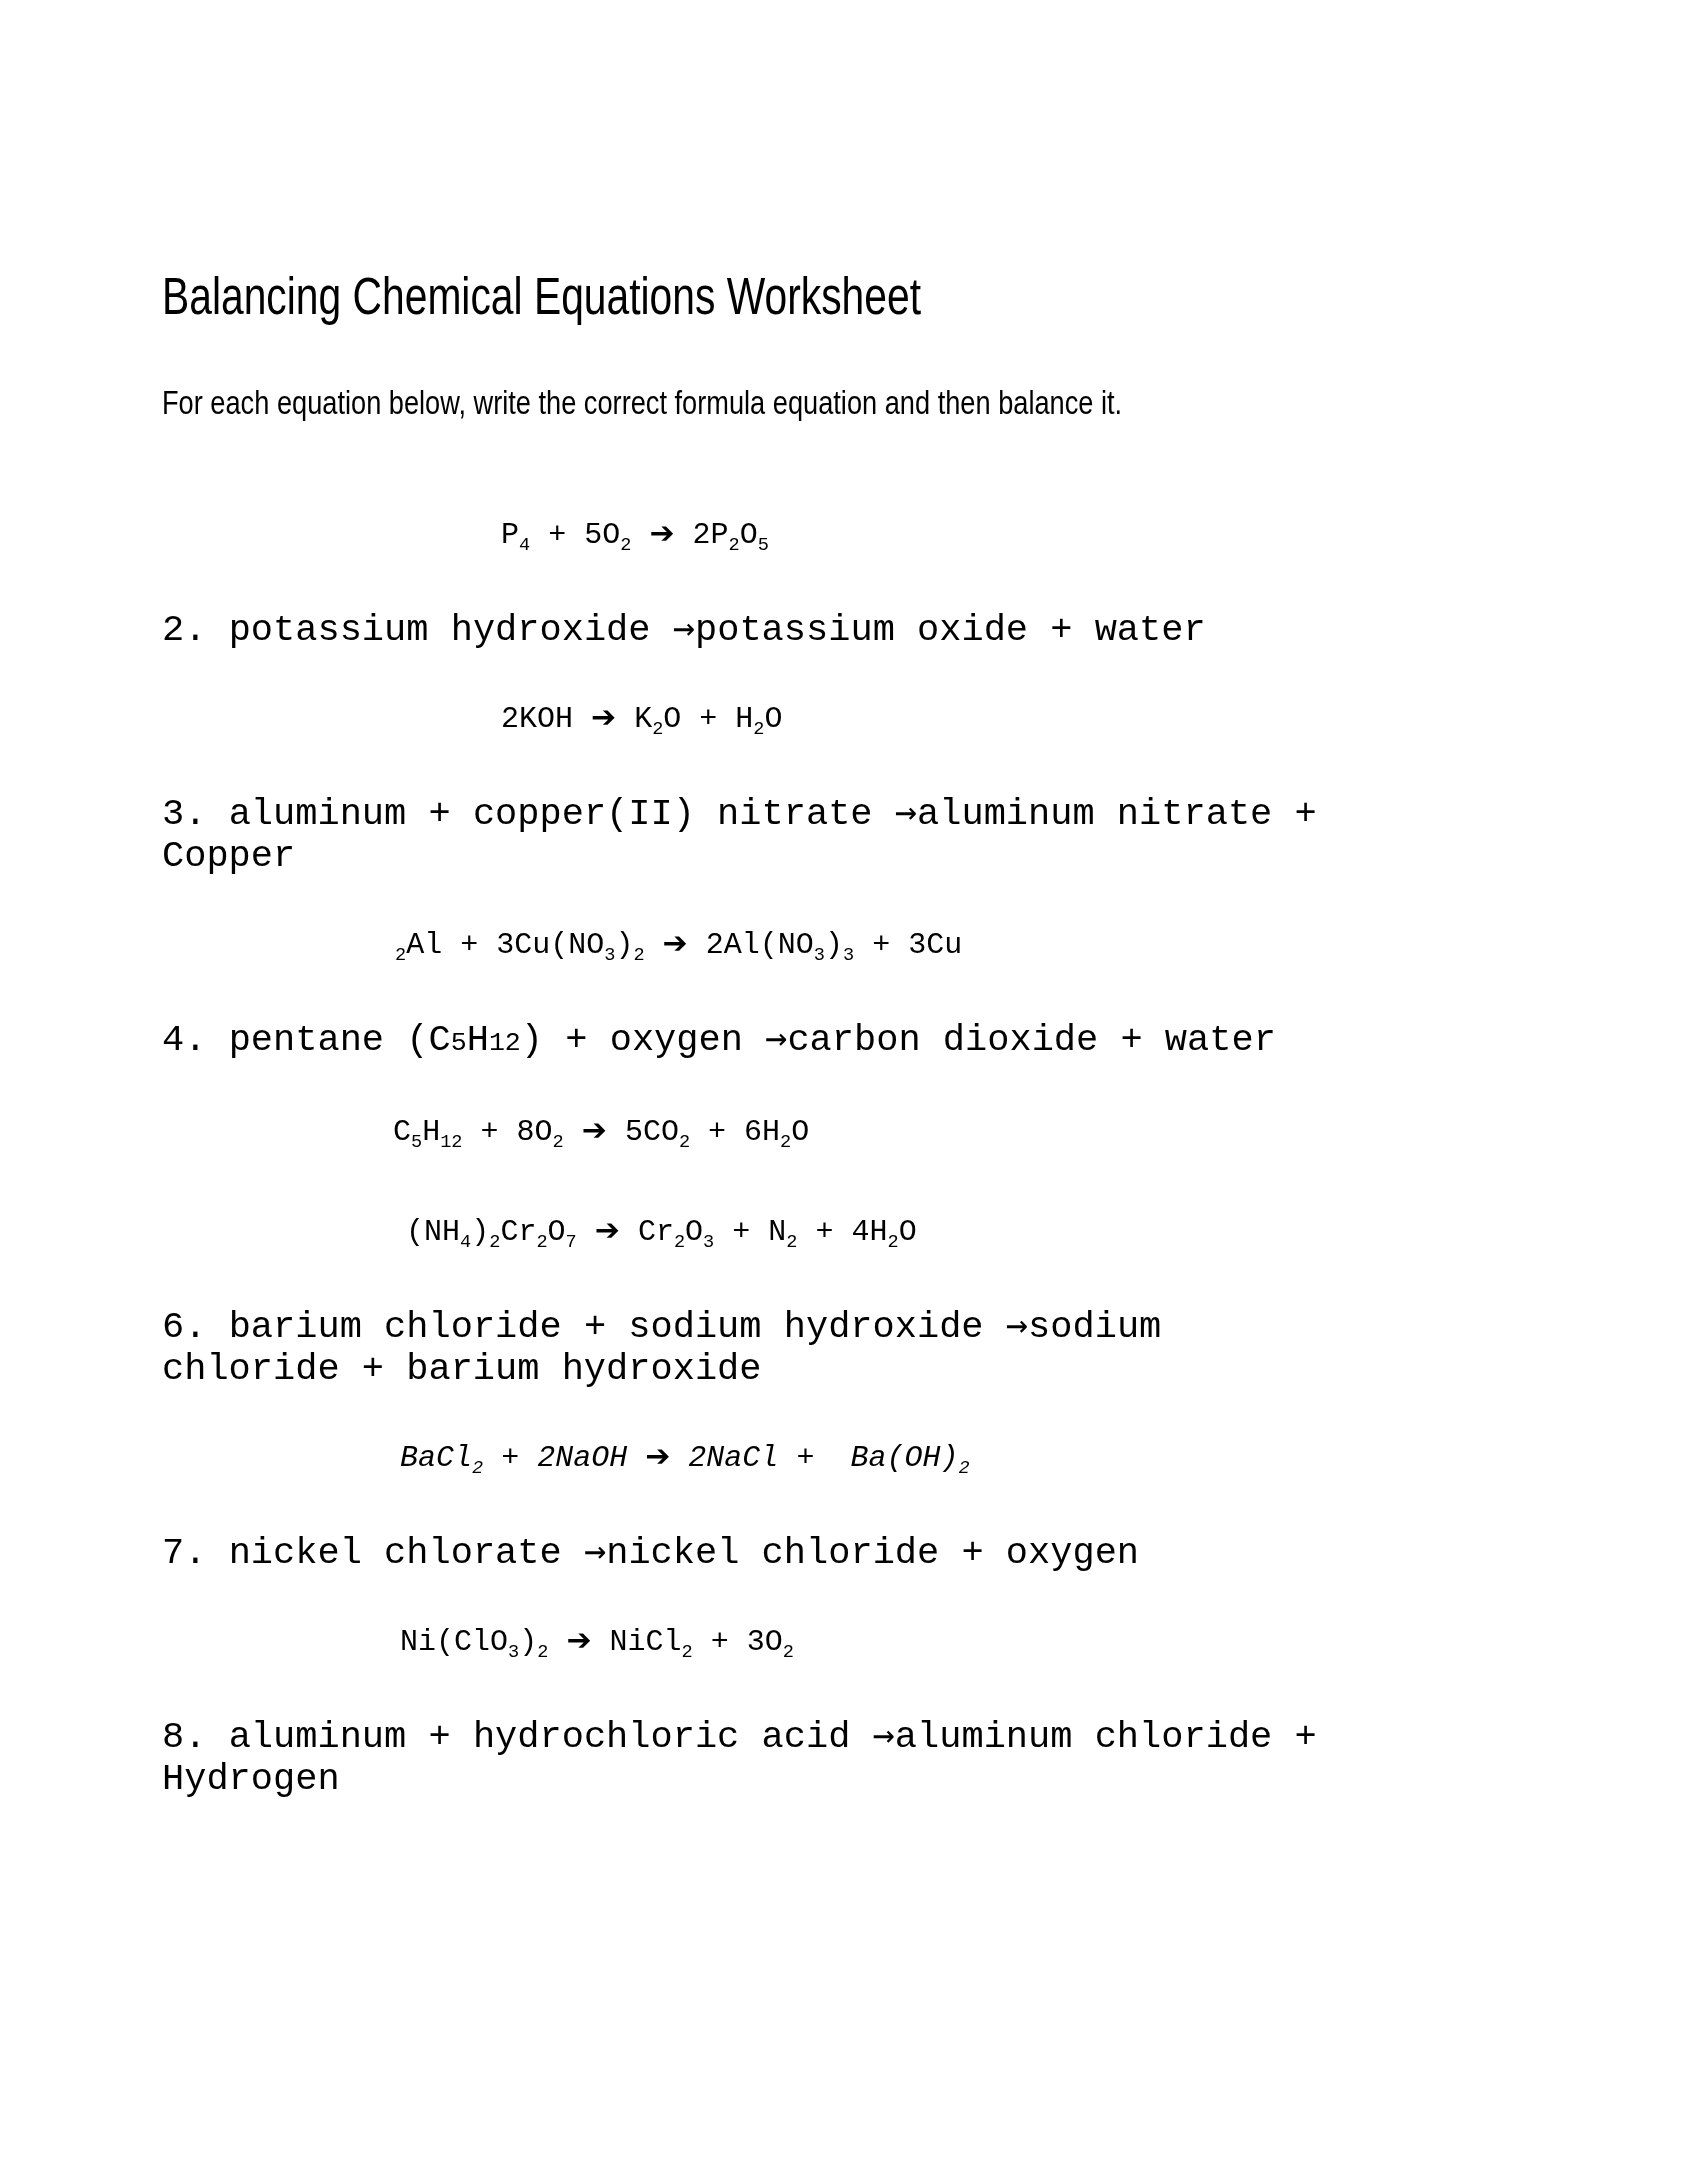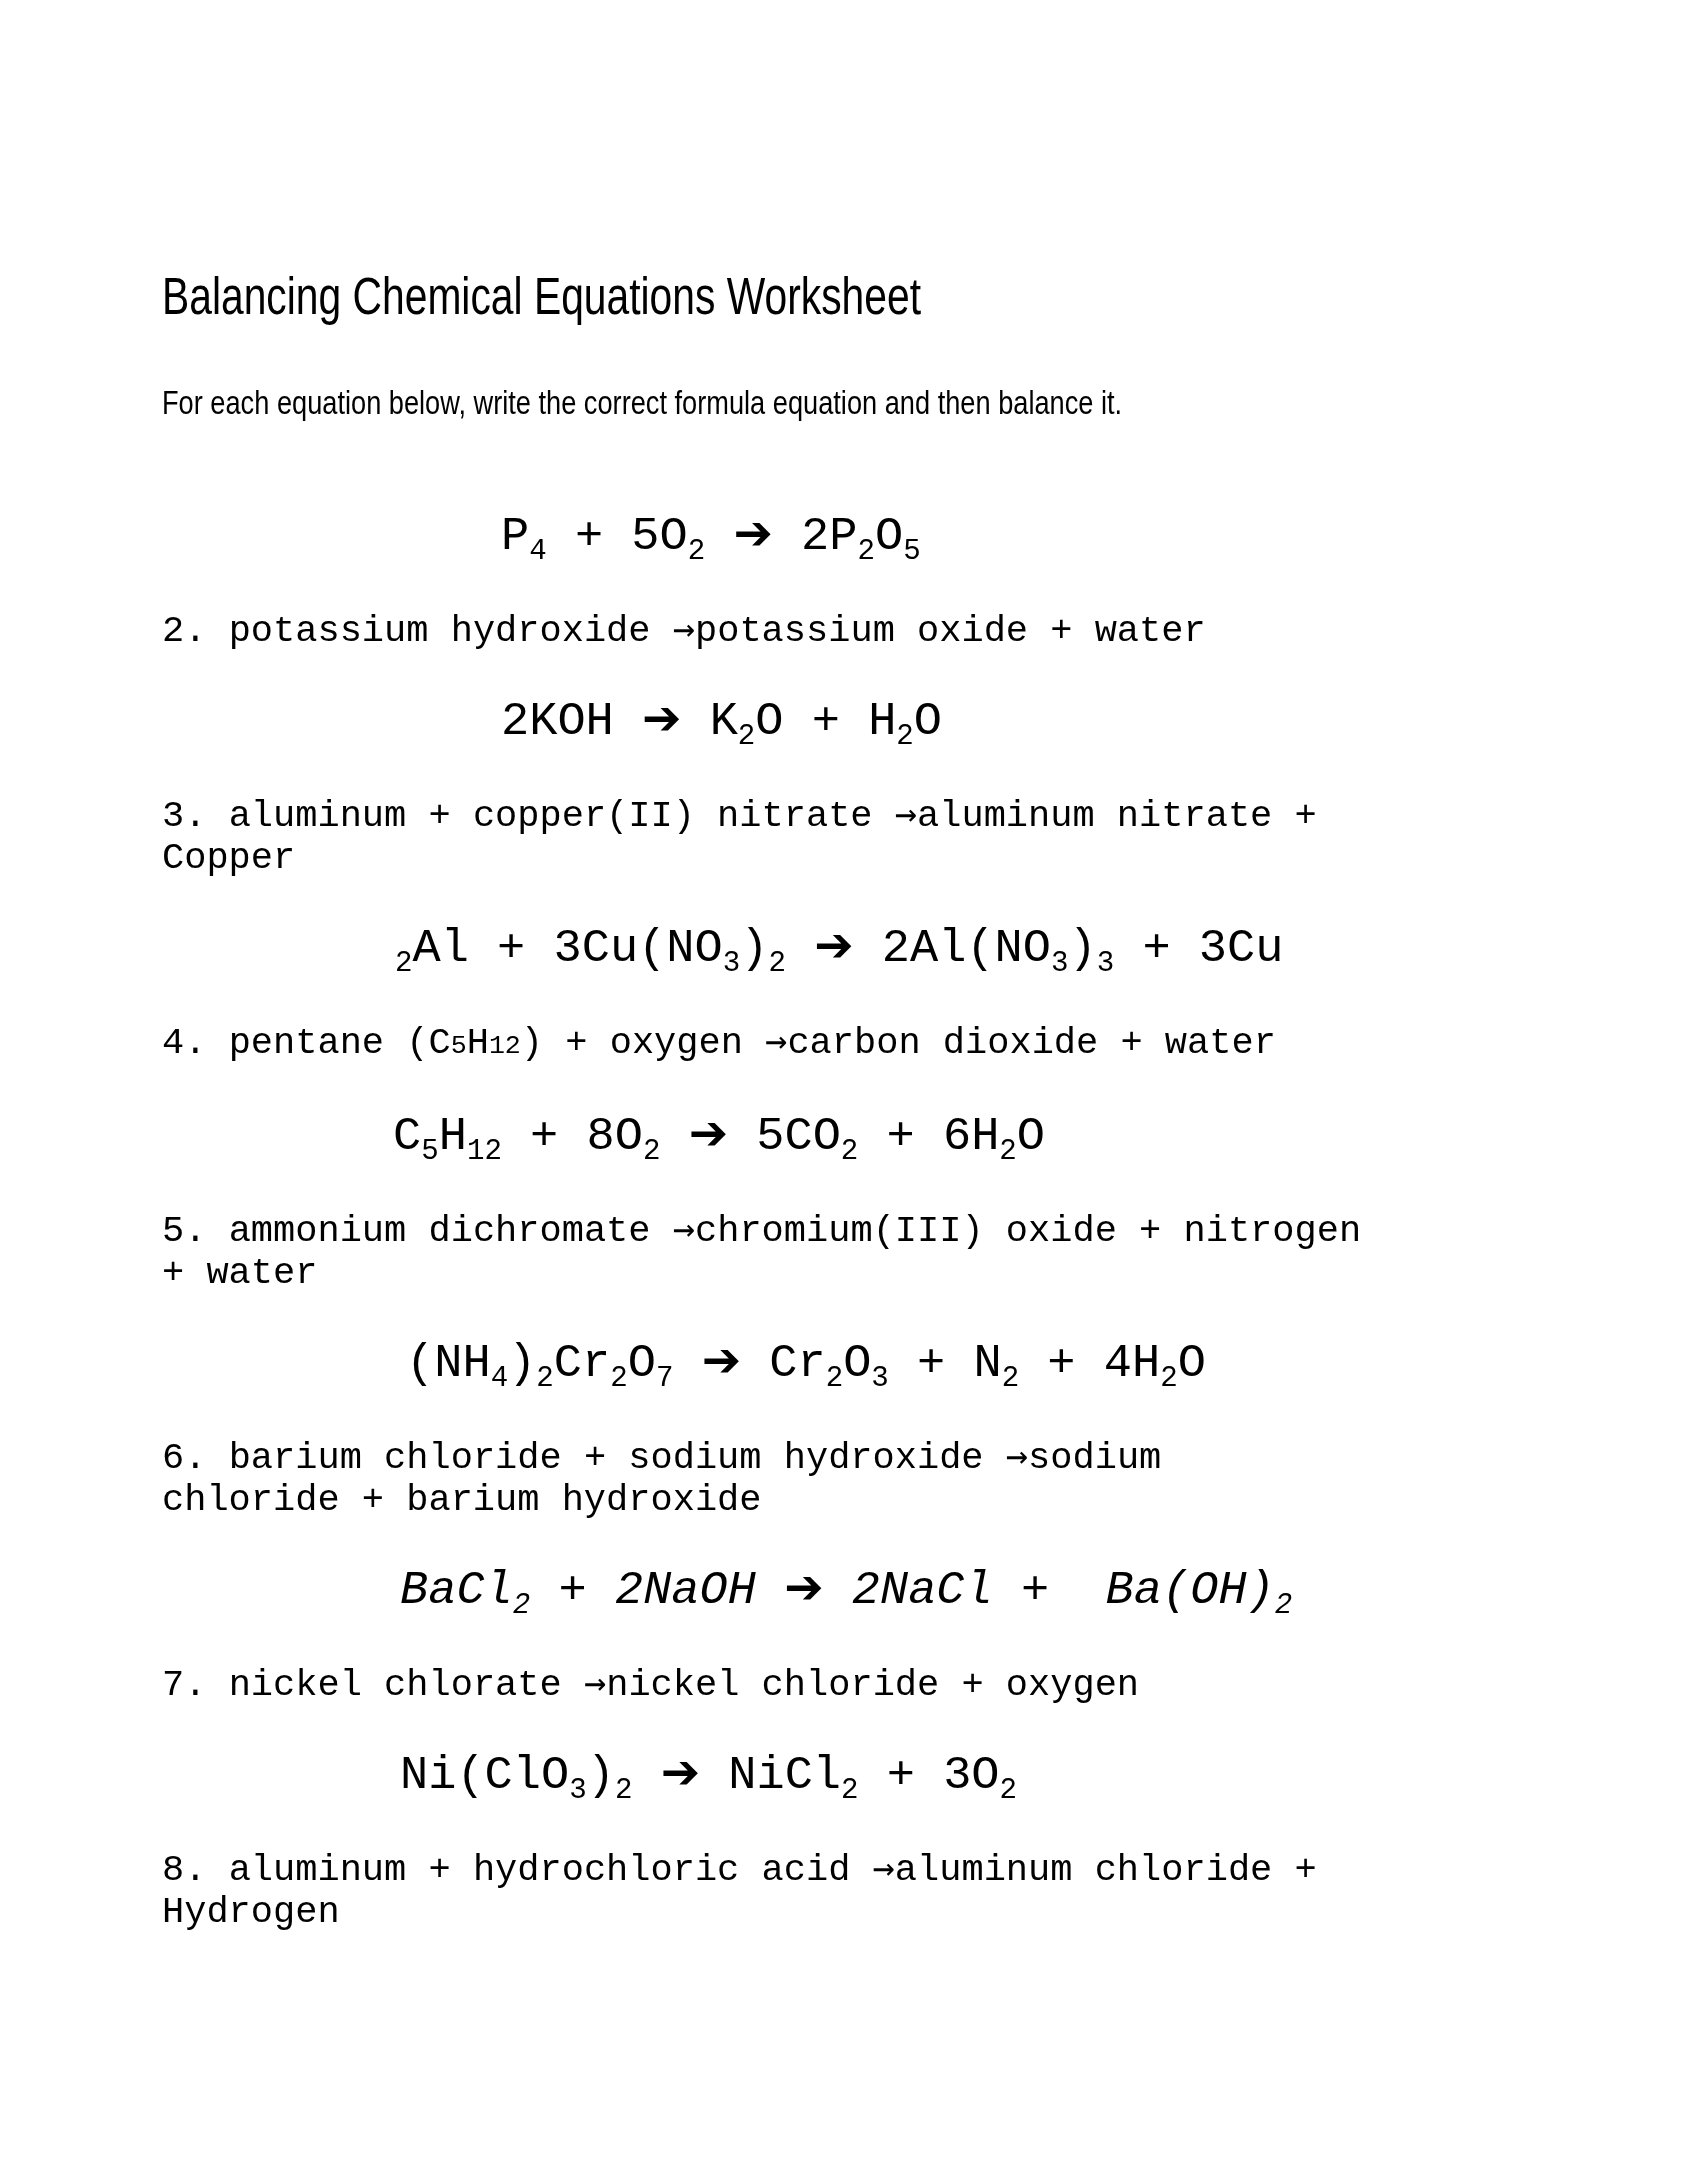--- a/index.html
+++ b/index.html
@@ -33,21 +33,21 @@
   .problem{margin:0;padding:0;}
   .words{
     font-family:"Liberation Mono","DejaVu Sans Mono",monospace;
     font-size:37px;line-height:42px;
     margin:0 0 40px 0;
     white-space:pre-wrap;
     max-width:1397px;
   }
   .equation{
     font-family:"Liberation Mono","DejaVu Sans Mono",monospace;
-    font-size:47px;line-height:51px;
+    font-size:30px;line-height:51px;
     margin:0 0 46px 0;
     white-space:pre;
   }
   sub{
     font-size:0.62em;
     line-height:0;
     vertical-align:sub;
   }
   .smallnum{font-size:0.72em;}
   .arrow-thin{
@@ -74,21 +74,20 @@
       </div>
       <div class="problem">
         <p class="words"><span>3.</span> <span>aluminum + copper(II) nitrate <span class="arrow-thin">→</span>aluminum nitrate +<br>Copper</span></p>
         <p class="equation" style="margin-left: 233px;"><sub>2</sub>Al + 3Cu(NO<sub>3</sub>)<sub>2</sub> <span class="arrow-bold">➔</span> 2Al(NO<sub>3</sub>)<sub>3</sub> + 3Cu</p>
       </div>
       <div class="problem">
         <p class="words"><span>4.</span> <span>pentane (C<span class="smallnum">5</span>H<span class="smallnum">12</span>) + oxygen <span class="arrow-thin">→</span>carbon dioxide + water</span></p>
         <p class="equation" style="margin-left: 231px;">C<sub>5</sub>H<sub>12</sub> + 8O<sub>2</sub> <span class="arrow-bold">➔</span> 5CO<sub>2</sub> + 6H<sub>2</sub>O</p>
       </div>
       <div class="problem">
-        <p class="words"><span>5.</span> <span>ammonium dichromate <span class="arrow-thin">→</span>chromium(III) oxide + nitrogen<br>+ water</span></p>
         <p class="equation" style="margin-left: 244px;">(NH<sub>4</sub>)<sub>2</sub>Cr<sub>2</sub>O<sub>7</sub> <span class="arrow-bold">➔</span> Cr<sub>2</sub>O<sub>3</sub> + N<sub>2</sub> + 4H<sub>2</sub>O</p>
       </div>
       <div class="problem">
         <p class="words"><span>6.</span> <span>barium chloride + sodium hydroxide <span class="arrow-thin">→</span>sodium<br>chloride + barium hydroxide</span></p>
         <p class="equation" style="margin-left: 238px; font-style: italic;">BaCl<sub>2</sub> + 2NaOH <span class="arrow-bold">➔</span> 2NaCl +  Ba(OH)<sub>2</sub></p>
       </div>
       <div class="problem">
         <p class="words"><span>7.</span> <span>nickel chlorate <span class="arrow-thin">→</span>nickel chloride + oxygen</span></p>
         <p class="equation" style="margin-left: 238px;">Ni(ClO<sub>3</sub>)<sub>2</sub> <span class="arrow-bold">➔</span> NiCl<sub>2</sub> + 3O<sub>2</sub></p>
       </div>

